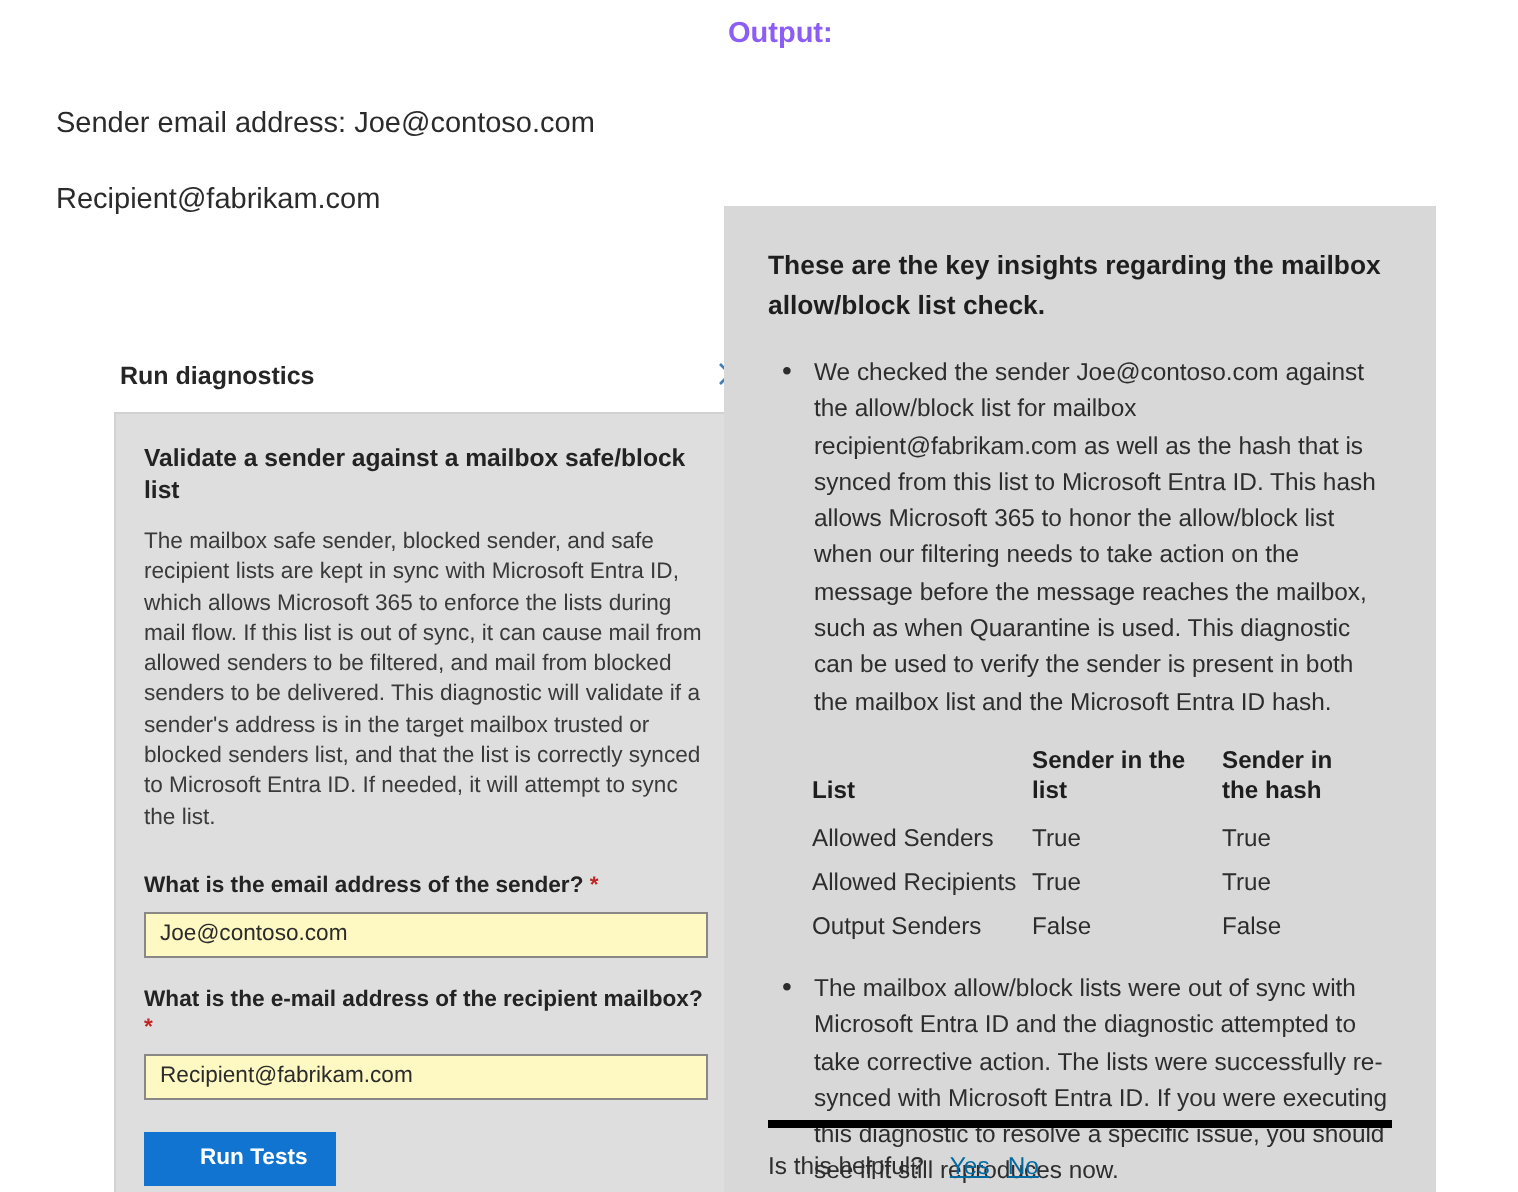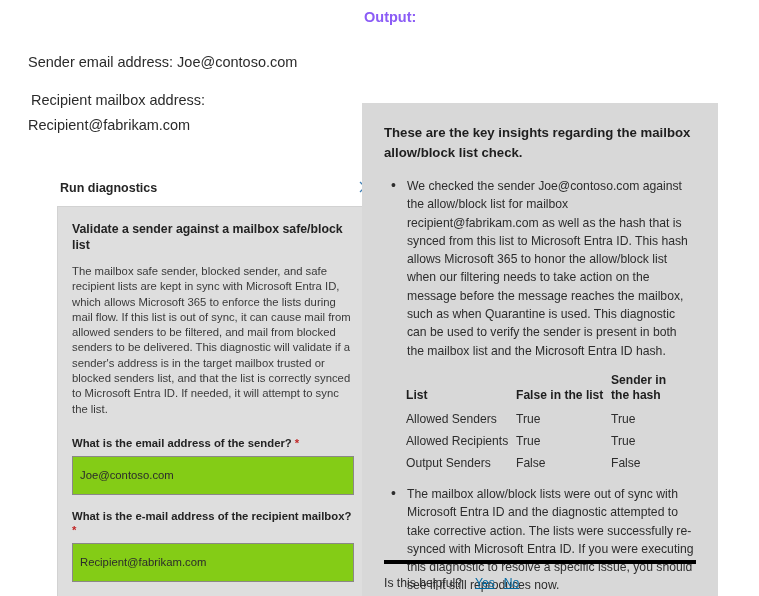--- a/index.html
+++ b/index.html
@@ -103,22 +103,22 @@
     line-height: 14px;
   }
   .required-star {
     color: #c02525;
     font-weight: bold;
   }
   .field-input {
     display: block;
     width: 100%;
     box-sizing: border-box;
-    height: 39px;
-    background: #84cc16;
+    height: 23px;
+    background: #fef9c3;
     border: 1px solid #8a8886;
     padding: 0 7px;
     font-family: "Liberation Sans", sans-serif;
     font-size: 11.3px;
     color: #2b2b2b;
     outline: none;
   }
   #run-tests-button {
     margin-top: 2px;
     background: #1274d1;
@@ -216,21 +216,20 @@
     cursor: pointer;
     margin-right: 9px;
   }
 </style>
 </head>
 <body>
 
 <div id="intro-block">
   <div class="intro-line">Sender email address: Joe@contoso.com</div>
   <div class="intro-gap"></div>
-  <div class="intro-line intro-indent">Recipient mailbox address:</div>
   <div class="intro-line">Recipient@fabrikam.com</div>
 </div>
 
 <div id="output-label">Output:</div>
 
 <div id="diagnostics-dialog">
 
   <div id="diag-titlebar">
     <div id="diag-title">Run diagnostics</div>
     <div id="diag-close">
@@ -270,21 +269,21 @@
   <div id="output-heading">These are the key insights regarding the mailbox allow/block list check.</div>
 
   <ul class="bullet-list">
     <li class="bullet-item">We checked the sender Joe@contoso.com against the allow/block list for mailbox  recipient@fabrikam.com as well as the hash that is synced from this list to Microsoft Entra ID. This hash allows Microsoft 365 to honor the allow/block list when our filtering needs to take action on the message before the message reaches the mailbox, such as when Quarantine is used. This diagnostic can be used to verify the sender is present in both the mailbox list and the Microsoft Entra ID hash.</li>
   </ul>
 
   <table id="insight-table">
     <thead>
       <tr>
         <th class="col-list">List</th>
-        <th class="col-mid">False in the list</th>
+        <th class="col-mid">Sender in the list</th>
         <th>Sender in the hash</th>
       </tr>
     </thead>
     <tbody>
       <tr>
         <td>Allowed Senders</td>
         <td>True</td>
         <td>True</td>
       </tr>
       <tr>

